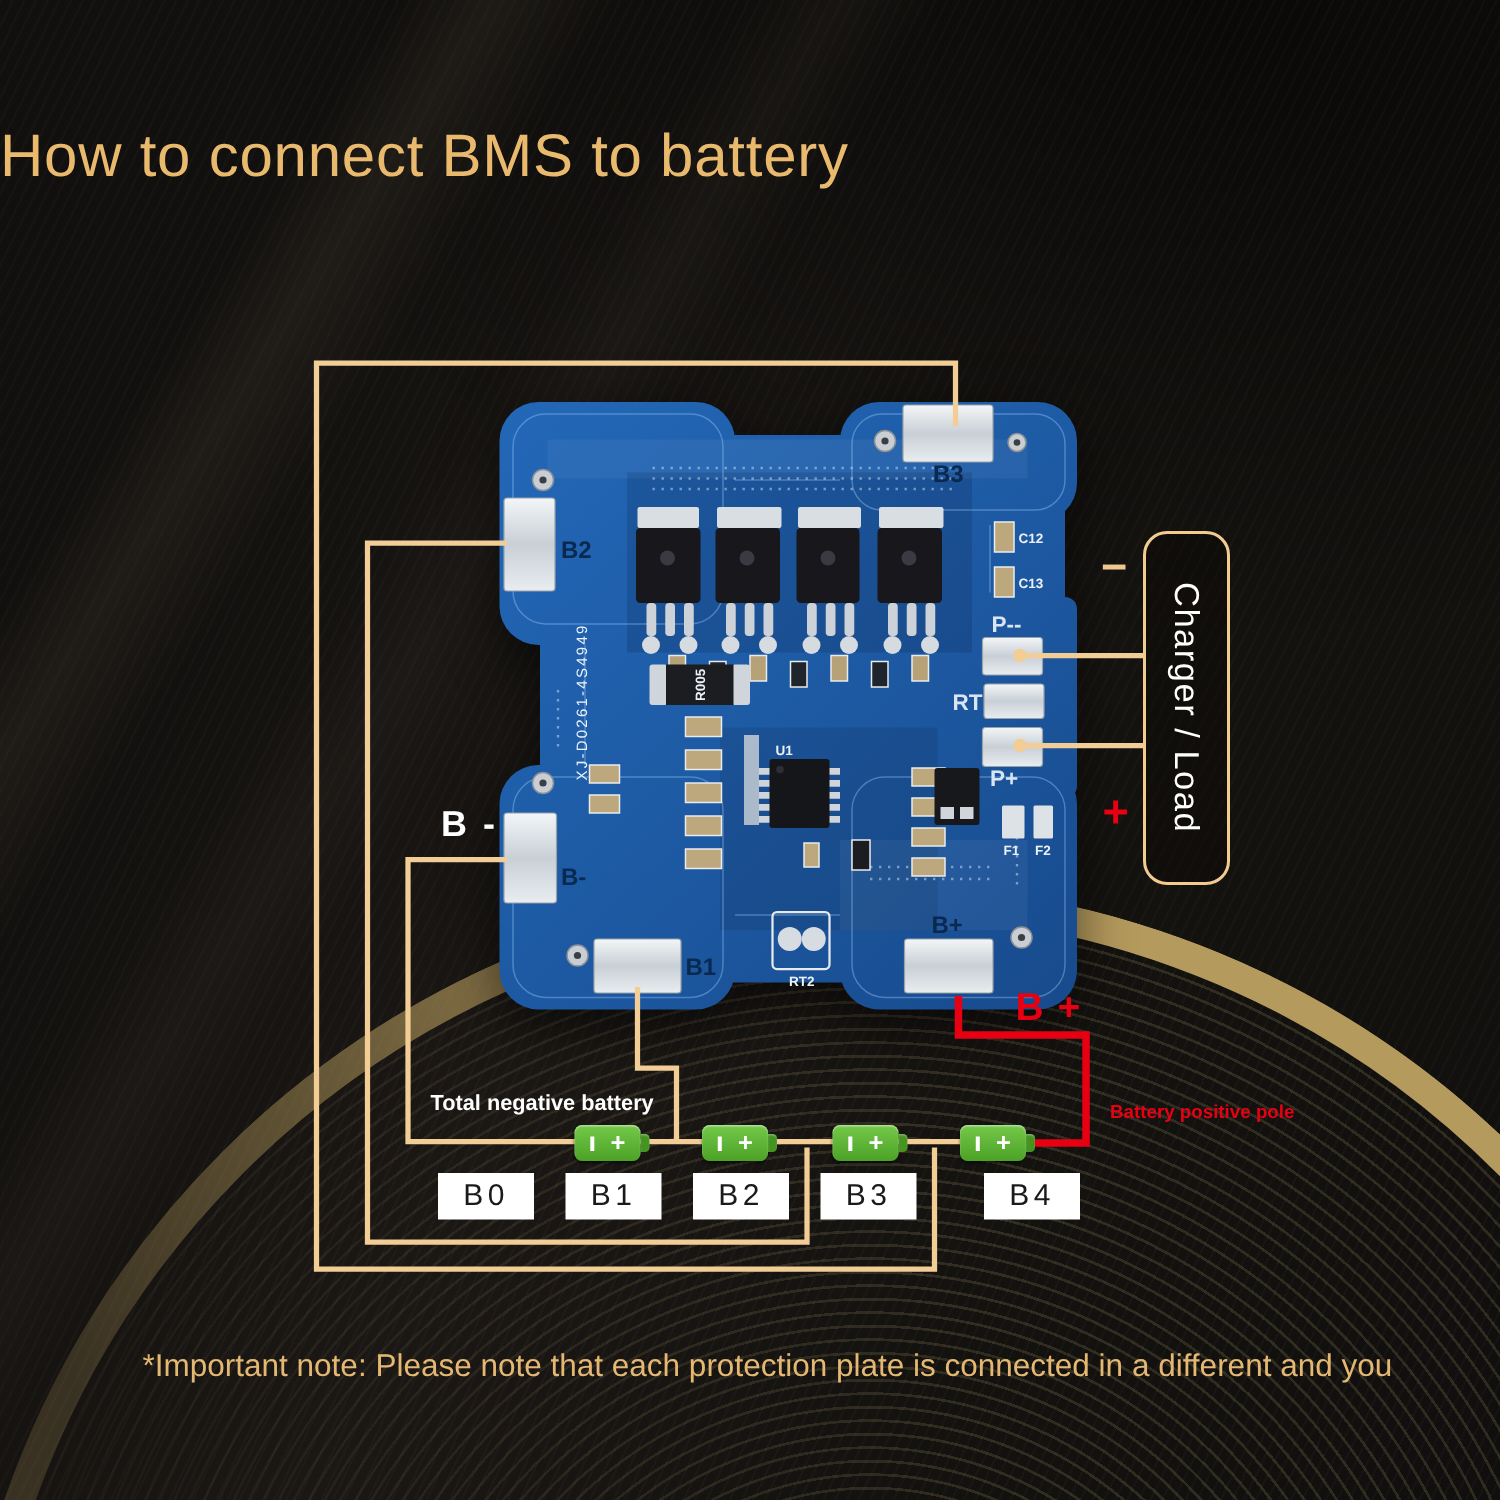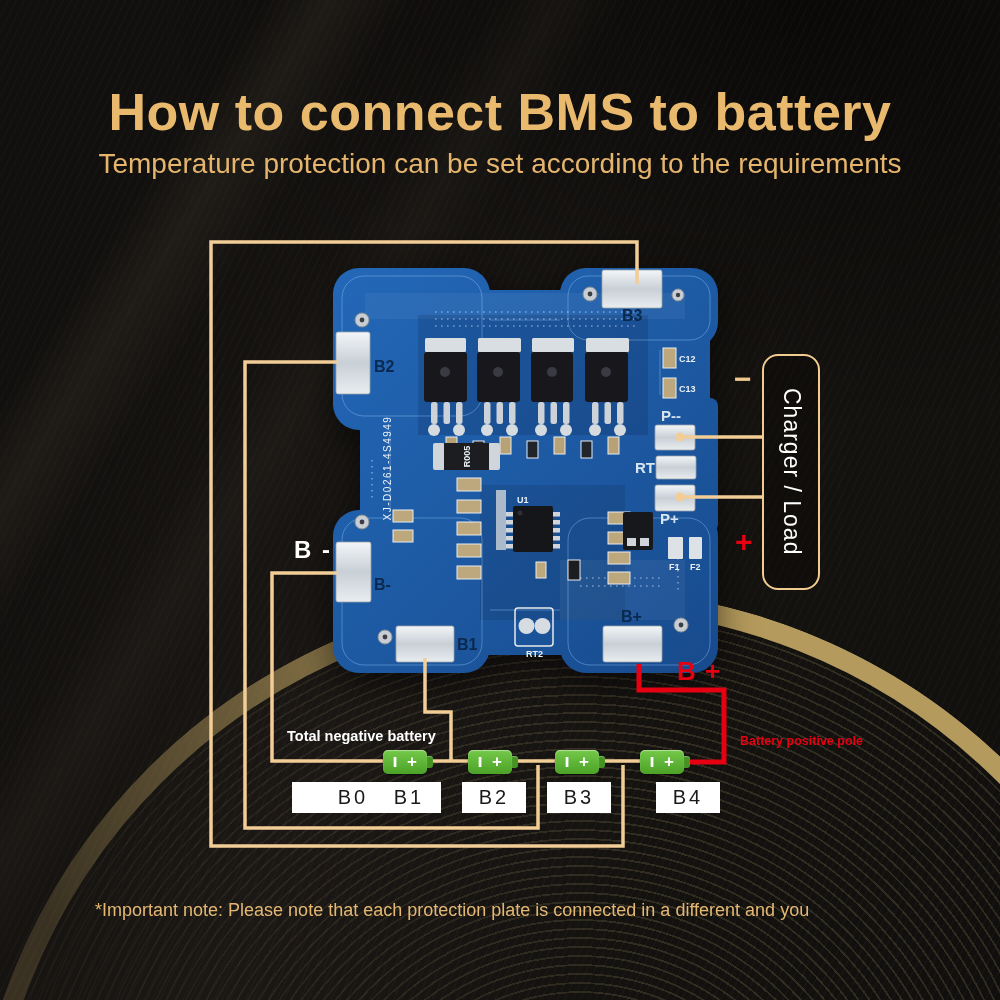--- a/index.html
+++ b/index.html
@@ -16,21 +16,21 @@
     background:repeating-linear-gradient(116deg,rgba(255,255,255,0.02) 0 1.5px,rgba(0,0,0,0) 1.5px 7px);}
   .bg-bands{inset:0;z-index:0;
     background:linear-gradient(123deg,rgba(0,0,0,0) 16%,rgba(62,56,46,0.30) 20%,rgba(0,0,0,0) 25%,
                rgba(0,0,0,0) 30%,rgba(52,47,40,0.22) 34%,rgba(0,0,0,0) 38%);}
   .bg-gold-circle{left:-31px;top:589px;width:1182px;height:1182px;border-radius:50%;z-index:0;
     border:20px solid #B49A5C;
     background:repeating-radial-gradient(circle,rgba(196,176,122,0.17) 0 1.8px,rgba(0,0,0,0) 1.8px 9px);
     -webkit-mask-image:linear-gradient(78deg,rgba(0,0,0,0.22) 18%,#000 58%);
     mask-image:linear-gradient(78deg,rgba(0,0,0,0.22) 18%,#000 58%);}
   
-  .title{left:0;right:0;top:82px;text-align:center;font-size:52px;font-weight:bold;
+  .title{left:0;right:0;top:82px;font-size:40px;font-weight:normal;
     color:#E9BA6E;letter-spacing:0.5px;z-index:4;}
   .subtitle{left:0;right:0;top:148px;text-align:center;font-size:28px;color:#E5B56E;z-index:4;}
   
   .pcb-svg{left:330px;top:260px;width:390px;height:415px;z-index:2;
     filter:drop-shadow(0 10px 18px rgba(0,0,0,0.55));}
   .wire-svg{inset:0;z-index:3;pointer-events:none;}
   .padlbl{font:bold 16px "Liberation Sans",sans-serif;fill:#0A2950;}
   .padlbl-lt{font:bold 15px "Liberation Sans",sans-serif;fill:#D9E5F2;}
   .tiny{font:bold 9px "Liberation Sans",sans-serif;fill:#EAF0F6;}
   .silk{font:10px "Liberation Sans",sans-serif;fill:#ECF2F8;letter-spacing:1.5px;}
@@ -52,33 +52,32 @@
     background:linear-gradient(180deg,#74C94A,#4CA226);
     box-shadow:inset 0 1px 1px rgba(255,255,255,0.45), 0 1px 2px rgba(0,0,0,0.5);
     display:flex;align-items:center;justify-content:space-evenly;color:#fff;font-weight:bold;}
   .cell .m{font-size:14px;transform:scaleX(1.3);}
   .cell .p{font-size:17px;}
   .nub{position:absolute;right:-6px;top:6px;width:6px;height:12px;background:#459422;
     border-radius:0 3px 3px 0;box-shadow:inset 0 1px 1px rgba(255,255,255,0.3);}
   .blabel{top:782px;width:64px;height:31px;background:#fff;color:#1A1A1A;font-size:20px;
     letter-spacing:3px;display:flex;align-items:center;justify-content:center;z-index:4;}
   
-  .note{left:95px;top:894px;width:870px;color:#E4B873;font-size:18px;line-height:33px;z-index:4;}
+  .note{left:95px;top:894px;width:870px;color:#E4B873;font-size:21px;line-height:33px;z-index:4;}
 </style>
 </head>
 <body>
 
 <div class="stage">
 
   <div class="abs bg-stripes"></div>
   <div class="abs bg-bands"></div>
   <div class="abs bg-gold-circle"></div>
 
   <div class="abs title">How to connect BMS to battery</div>
-  <div class="abs subtitle">Temperature protection can be set according to the requirements</div>
 
   <svg class="abs pcb-svg" viewBox="0 0 390 415">
     <defs>
       <linearGradient id="boardg" gradientUnits="userSpaceOnUse" x1="0" y1="0" x2="390" y2="415">
         <stop offset="0" stop-color="#2368B8"></stop>
           <stop offset="0.55" stop-color="#1D59A2"></stop>
           <stop offset="1" stop-color="#174A8C"></stop>
       </linearGradient>
       <linearGradient id="padg" x1="0" y1="0" x2="0" y2="1">
         <stop offset="0" stop-color="#F3F6F8"></stop>
@@ -319,21 +318,21 @@
     <span class="m">Ι</span>
     <span class="p">+</span>
     <span class="nub"></span>
   </div>
   <div class="abs cell" style="left:640px;">
     <span class="m">Ι</span>
     <span class="p">+</span>
     <span class="nub"></span>
   </div>
 
-  <div class="abs blabel" style="left:292px;padding-left:29px;">B0</div>
+  <div class="abs blabel" style="left:292px;">B0</div>
   <div class="abs blabel" style="left:377px;">B1</div>
   <div class="abs blabel" style="left:462px;">B2</div>
   <div class="abs blabel" style="left:547px;">B3</div>
   <div class="abs blabel" style="left:656px;">B4</div>
 
   <div class="abs note">
     <div>*Important note: Please note that each protection plate is connected in a different and you</div>
   </div>
 
 </div>

